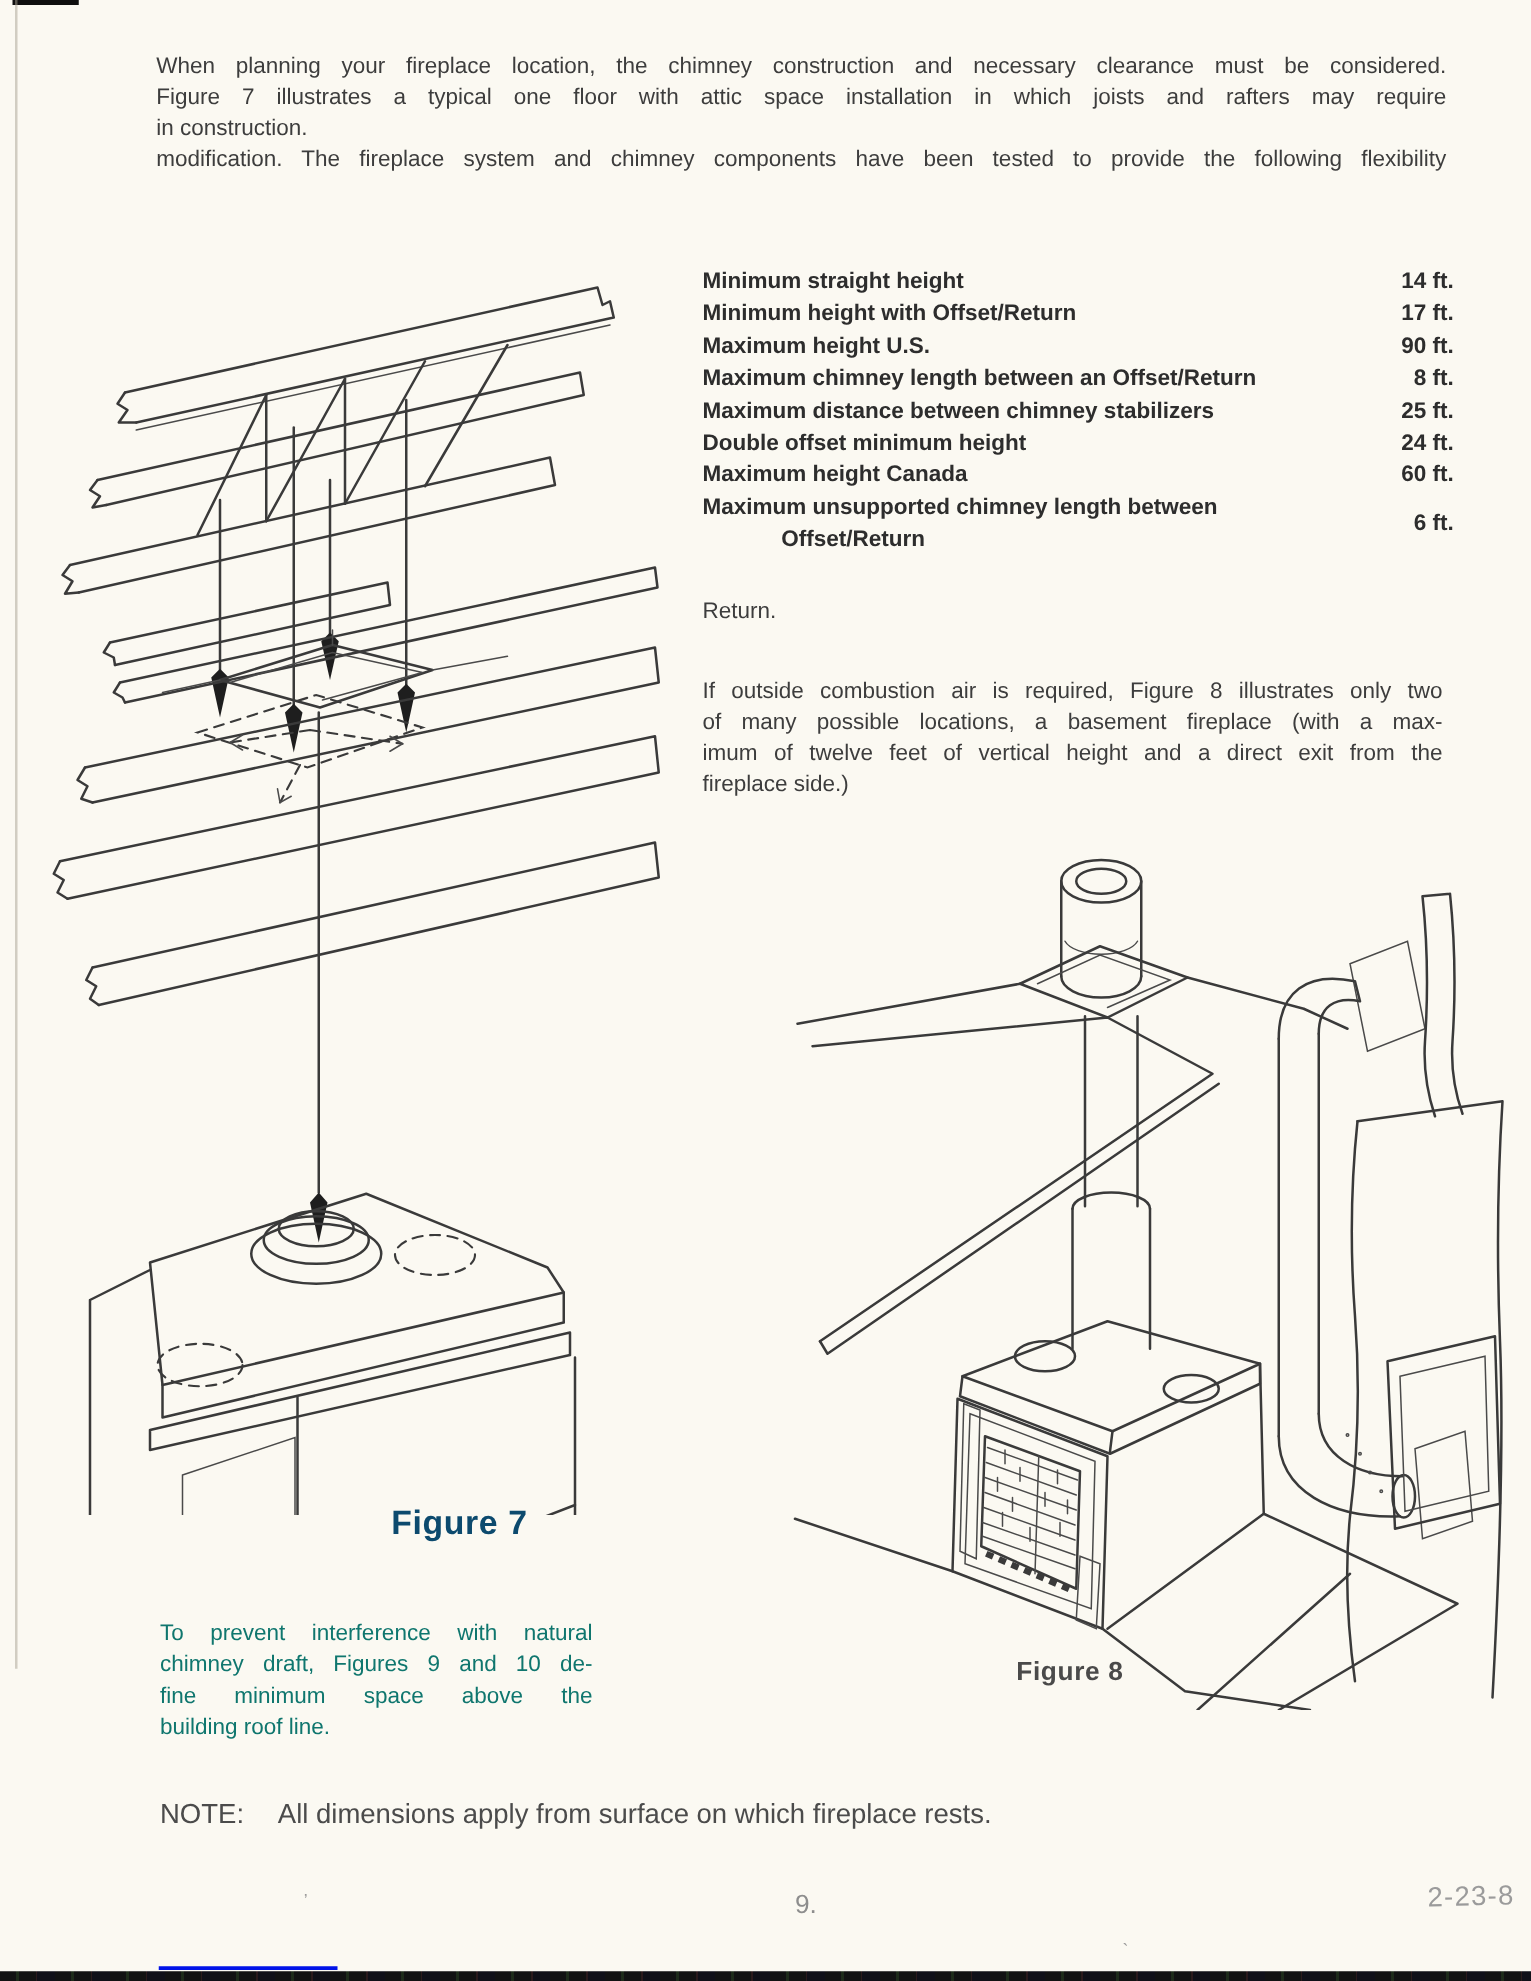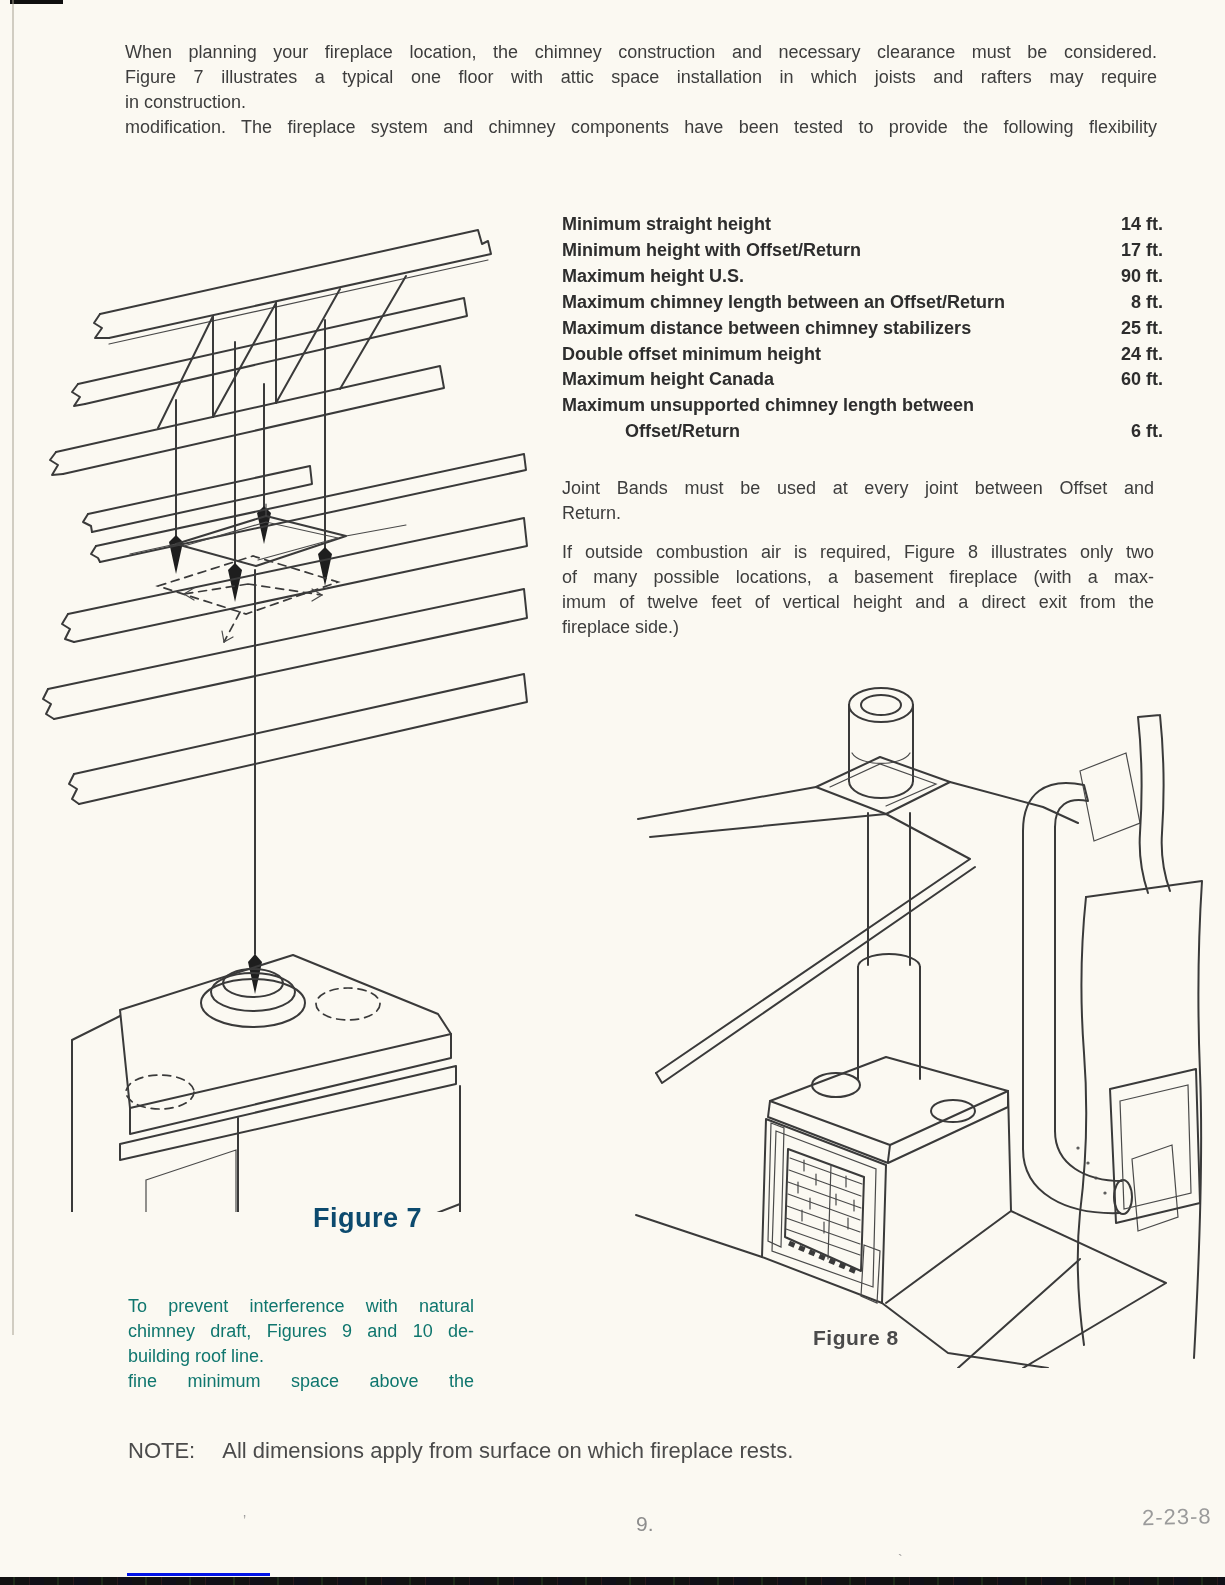--- a/index.html
+++ b/index.html
@@ -10,21 +10,21 @@
     color:#3a3a3a;
     -webkit-font-smoothing:antialiased;
   }
   .abs{position:absolute;}
   
   .para{font-size:18px;line-height:25px;color:#3d3d3d;}
   .line{white-space:nowrap;}
   .just{white-space:normal;text-align:justify;text-align-last:justify;}
   
   .specs{left:562px;top:212px;width:601px;font-weight:bold;font-size:18px;color:#2d2d2d;}
-  .spec-row{display:flex;justify-content:space-between;align-items:flex-end;line-height:25.9px;}
+  .spec-row{display:flex;justify-content:space-between;align-items:center;line-height:25.9px;}
   .spec-label{flex:1;}
   .spec-label .l2{display:block;padding-left:63px;}
   .spec-value{width:70px;text-align:right;}
   
   .cap7{left:313px;top:1203px;font-size:27px;font-weight:bold;color:#0c4a6e;letter-spacing:.5px;}
   .cap8{left:813px;top:1326px;font-size:21px;font-weight:bold;color:#4a4a4a;letter-spacing:.5px;}
   
   .note{left:128px;top:1438px;display:flex;gap:27px;font-size:22px;color:#4b4b4b;}
   .pagenum{left:636px;top:1512px;font-size:21px;color:#8d8d8d;}
   .datestamp{left:1142px;top:1504px;width:90px;font-size:22px;color:#9b9b9b;letter-spacing:1px;transform:rotate(-1.5deg);}
@@ -85,21 +85,20 @@
   <div class="spec-row">
     <span class="spec-label">
       <span>Maximum unsupported chimney length between</span>
       <span class="l2">Offset/Return</span>
     </span>
     <span class="spec-value">6 ft.</span>
   </div>
 </div>
 
 <div class="abs para" style="left:562px;top:476px;width:592px;">
-  <div class="line just">Joint Bands must be used at every joint between Offset and</div>
   <div class="line">Return.</div>
 </div>
 
 <div class="abs para" style="left:562px;top:540px;width:592px;">
   <div class="line just">If outside combustion air is required, Figure 8 illustrates only two</div>
   <div class="line just">of many possible locations, a basement fireplace (with a max-</div>
   <div class="line just">imum of twelve feet of vertical height and a direct exit from the</div>
   <div class="line">fireplace side.)</div>
 </div>
 
@@ -230,22 +229,22 @@
   <path class="st" d="M18,562 L144,604 M264,650 L330,700 L430,715 M393,558 L548,630 L405,715 M462,606 L340,715"></path>
 </svg>
 </div>
 
 <div class="abs cap7">Figure 7</div>
 <div class="abs cap8">Figure 8</div>
 
 <div class="abs para" style="left:128px;top:1294px;width:346px;color:#0f766e;">
   <div class="line just">To prevent interference with natural</div>
   <div class="line just">chimney draft, Figures 9 and 10 de-</div>
+  <div class="line just">fine minimum space above the</div>
   <div class="line">building roof line.</div>
-  <div class="line just">fine minimum space above the</div>
 </div>
 
 <div class="abs note">
   <span>NOTE:</span>
   <span>All dimensions apply from surface on which fireplace rests.</span>
 </div>
 
 <div class="abs pagenum">9.</div>
 <div class="abs datestamp">2-23-8</div>
 

